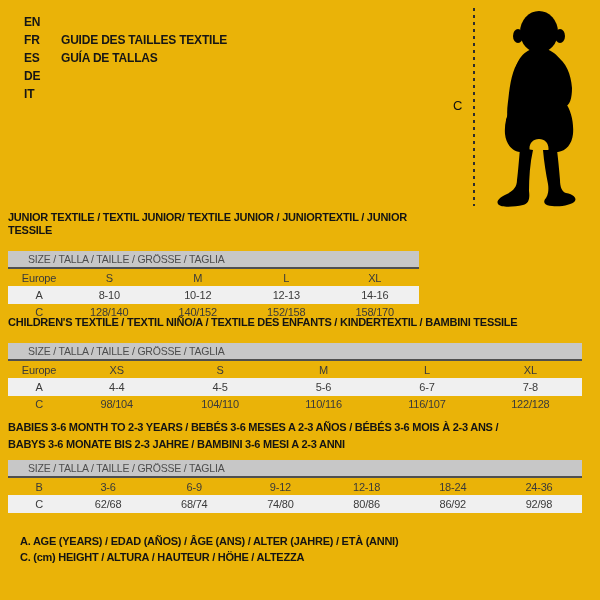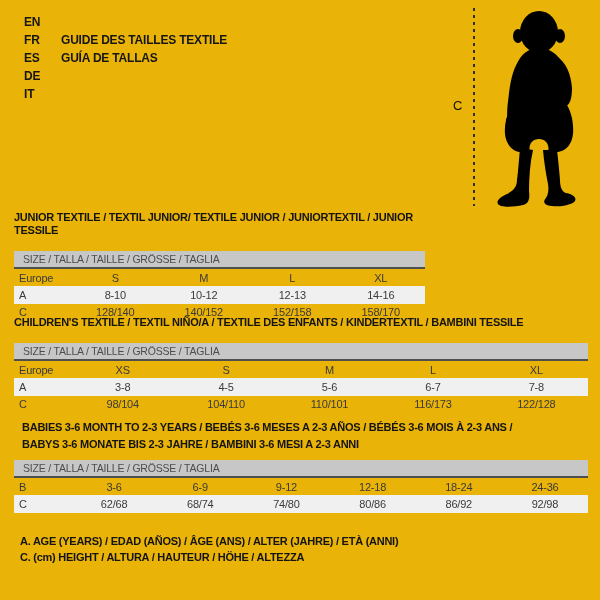--- a/index.html
+++ b/index.html
@@ -11,34 +11,34 @@
   
   .lang-header { position:absolute; left:24px; top:13px; }
   .lang-row { display:flex; line-height:18px; font-size:12px; font-weight:bold; letter-spacing:-0.2px; }
   .lcode { width:37px; flex:none; }
   
   .baby-svg { position:absolute; left:482px; top:8px; width:116px; height:204px; }
   .dash-line { position:absolute; left:473px; top:8px; width:2px; height:198px;
     background:repeating-linear-gradient(180deg,#2d2d2d 0 3px, transparent 3px 7px); }
   .c-label { position:absolute; left:453px; top:98px; font-size:13px; color:#111111; }
   
-  .section { position:absolute; left:14px; }
+  .section { position:absolute; left:8px; }
   .sec1 { top:211px; width:411px; }
   .sec2 { top:316px; width:574px; }
   .sec3 { top:419px; width:574px; }
   .sec-title { font-weight:bold; font-size:11px; letter-spacing:-0.25px; line-height:13px;
     margin-bottom:14px; white-space:pre-line; color:#141414; }
-  .sec3 .sec-title { line-height:17px; margin-bottom:7px;margin-left:8px; }
+  .sec3 .sec-title { line-height:17px; margin-bottom:7px; }
   .size-bar { height:16px; line-height:16px; background:#c7c7c7; color:#4d4d4d;
-    padding-left:9px; font-size:10.5px; letter-spacing:-0.2px;
+    padding-left:20px; font-size:10.5px; letter-spacing:-0.2px;
     border-bottom:2px solid #4f4f4f; }
   .trow { display:flex; height:17.3px; align-items:center; font-size:11px;
     letter-spacing:-0.2px; color:#3a3a3a; }
   .trow.shaded { background:#f0f0f0; }
-  .rlabel { width:52px; padding-left:5px; flex:none; }
+  .rlabel { width:52px; padding-left:5px; flex:none;text-align:center; }
   .cell { flex:1; text-align:center; }
   
   .footnotes { position:absolute; left:20px; top:534px; }
   .fnote { font-size:11px; font-weight:bold; line-height:15.6px; letter-spacing:-0.25px; color:#141414; }
 </style>
 </head>
 <body>
 
 <div class="page">
 
@@ -114,32 +114,32 @@
         <div class="trow">
           <div class="rlabel">Europe</div>
           <div class="cell">XS</div>
           <div class="cell">S</div>
           <div class="cell">M</div>
           <div class="cell">L</div>
           <div class="cell">XL</div>
         </div>
         <div class="trow shaded">
           <div class="rlabel">A</div>
-          <div class="cell">3-8</div>
+          <div class="cell">4-4</div>
           <div class="cell">4-5</div>
           <div class="cell">5-6</div>
           <div class="cell">6-7</div>
           <div class="cell">7-8</div>
         </div>
         <div class="trow">
           <div class="rlabel">C</div>
           <div class="cell">98/104</div>
           <div class="cell">104/110</div>
-          <div class="cell">110/101</div>
-          <div class="cell">116/173</div>
+          <div class="cell">110/116</div>
+          <div class="cell">116/107</div>
           <div class="cell">122/128</div>
         </div>
       </div>
   </div>
 
   <div class="section sec3">
     <div class="sec-title">BABIES 3-6 MONTH TO 2-3 YEARS / BEBÉS 3-6 MESES A 2-3 AÑOS / BÉBÉS 3-6 MOIS À 2-3 ANS /
 BABYS 3-6 MONATE BIS 2-3 JAHRE / BAMBINI 3-6 MESI A 2-3 ANNI</div>
     <div class="size-bar">SIZE / TALLA / TAILLE / GRÖSSE / TAGLIA</div>
     <div>

